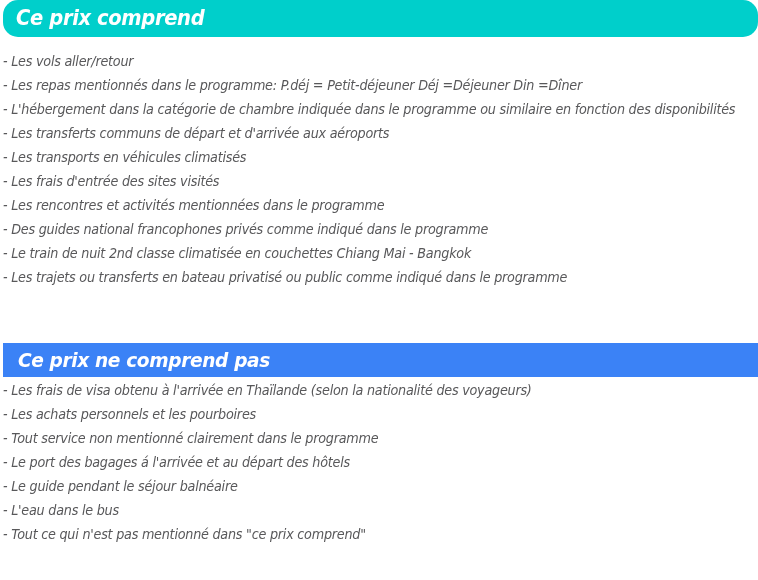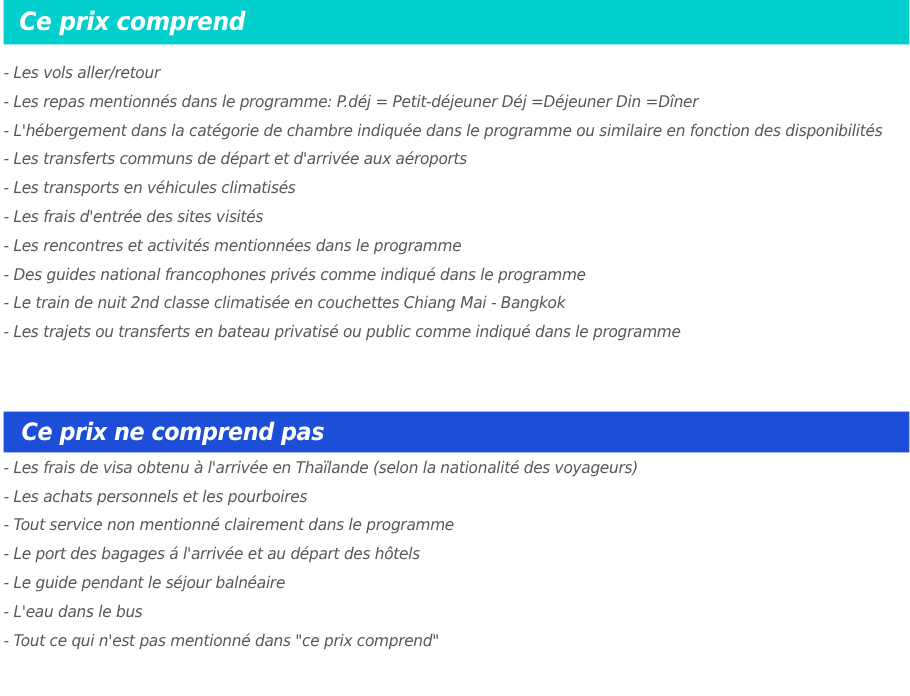--- a/index.html
+++ b/index.html
@@ -28,20 +28,21 @@
     left: 3px;
     right: 0;
     background: #00cfcb;
     display: flex;
     align-items: center;
     box-sizing: border-box;
   }
   .section-bar.bar-one {
     top: 0px;
     height: 37px;
+    border-radius: 15px;
   }
   .section-bar.bar-two {
     top: 343px;
     height: 34px;
   }
   .section-title {
     color: #ffffff;
     font-family: "DejaVu Sans", "Liberation Sans", sans-serif;
     font-weight: bold;
     font-style: italic;
@@ -97,21 +98,21 @@
     <div class="list-item" style="color: rgb(88, 88, 90);">- L'hébergement dans la catégorie de chambre indiquée dans le programme ou similaire en fonction des disponibilités</div>
     <div class="list-item" style="color: rgb(88, 88, 90);">- Les transferts communs de départ et d'arrivée aux aéroports</div>
     <div class="list-item" style="color: rgb(88, 88, 90);">- Les transports en véhicules climatisés</div>
     <div class="list-item" style="color: rgb(88, 88, 90);">- Les frais d'entrée des sites visités</div>
     <div class="list-item" style="color: rgb(88, 88, 90);">- Les rencontres et activités mentionnées dans le programme</div>
     <div class="list-item" style="color: rgb(88, 88, 90);">- Des guides national francophones privés comme indiqué dans le programme</div>
     <div class="list-item" style="color: rgb(88, 88, 90);">- Le train de nuit 2nd classe climatisée en couchettes Chiang Mai - Bangkok</div>
     <div class="list-item" style="color: rgb(88, 88, 90);">- Les trajets ou transferts en bateau privatisé ou public comme indiqué dans le programme</div>
   </div>
 
-  <div class="section-bar bar-two" style="background: #1d4ed8; text-align: right;">
+  <div class="section-bar bar-two" style="background: #3b82f6; text-align: right;">
     <div class="section-title" style="color: rgb(255, 255, 255);">Ce prix ne comprend pas</div>
   </div>
 
   <div class="list-block block-two">
     <div class="list-item" style="color: rgb(88, 88, 90);">- Les frais de visa obtenu à l'arrivée en Thaïlande (selon la nationalité des voyageurs)</div>
     <div class="list-item" style="color: rgb(88, 88, 90);">- Les achats personnels et les pourboires</div>
     <div class="list-item" style="color: rgb(88, 88, 90);">- Tout service non mentionné clairement dans le programme</div>
     <div class="list-item" style="color: rgb(88, 88, 90);">- Le port des bagages á l'arrivée et au départ des hôtels</div>
     <div class="list-item" style="color: rgb(88, 88, 90);">- Le guide pendant le séjour balnéaire</div>
     <div class="list-item" style="color: rgb(88, 88, 90);">- L'eau dans le bus</div>

